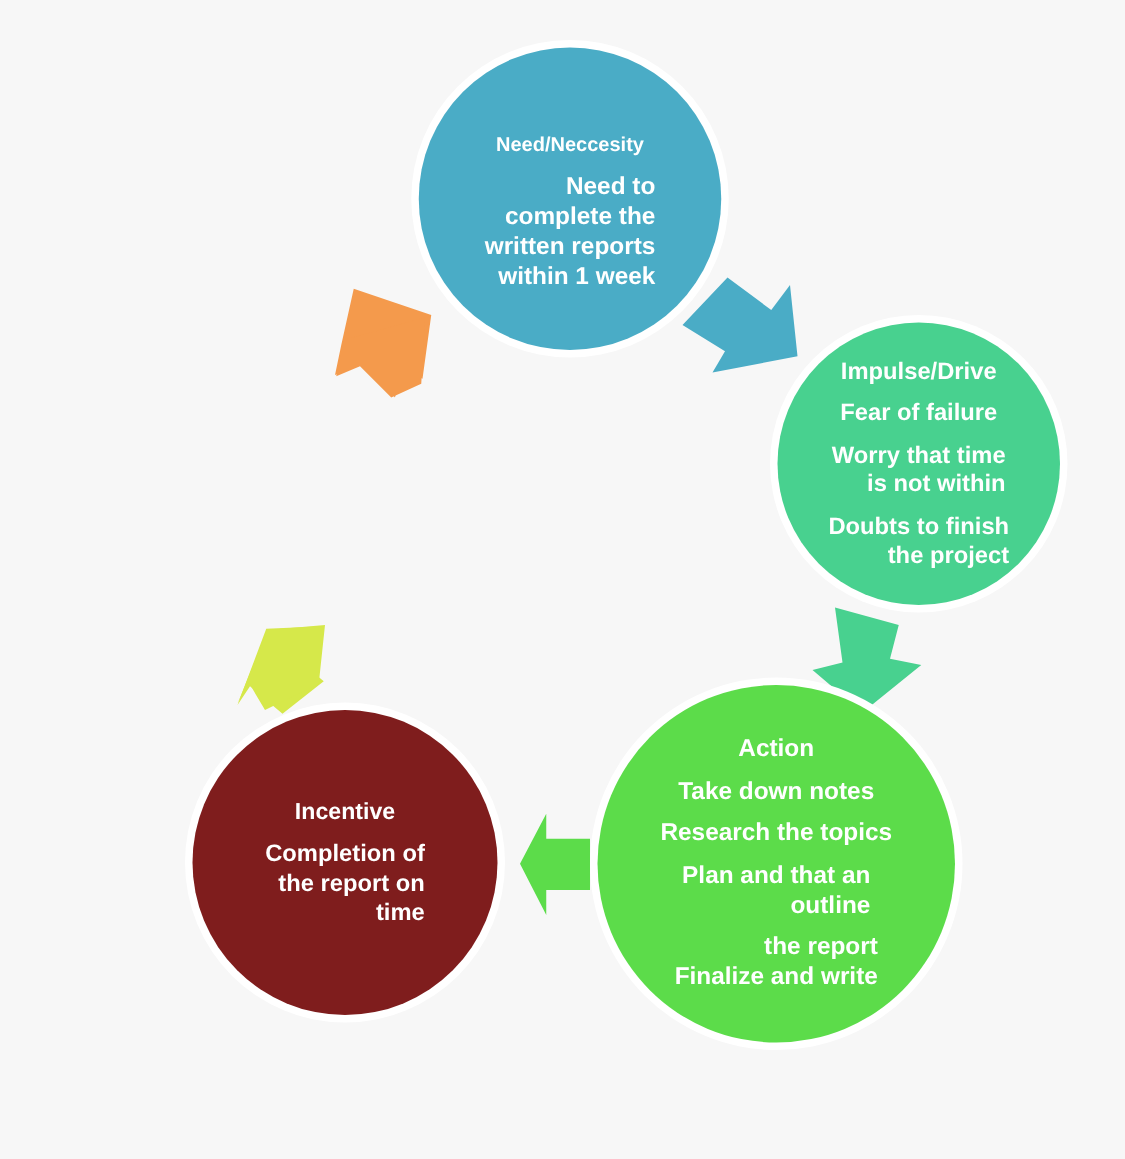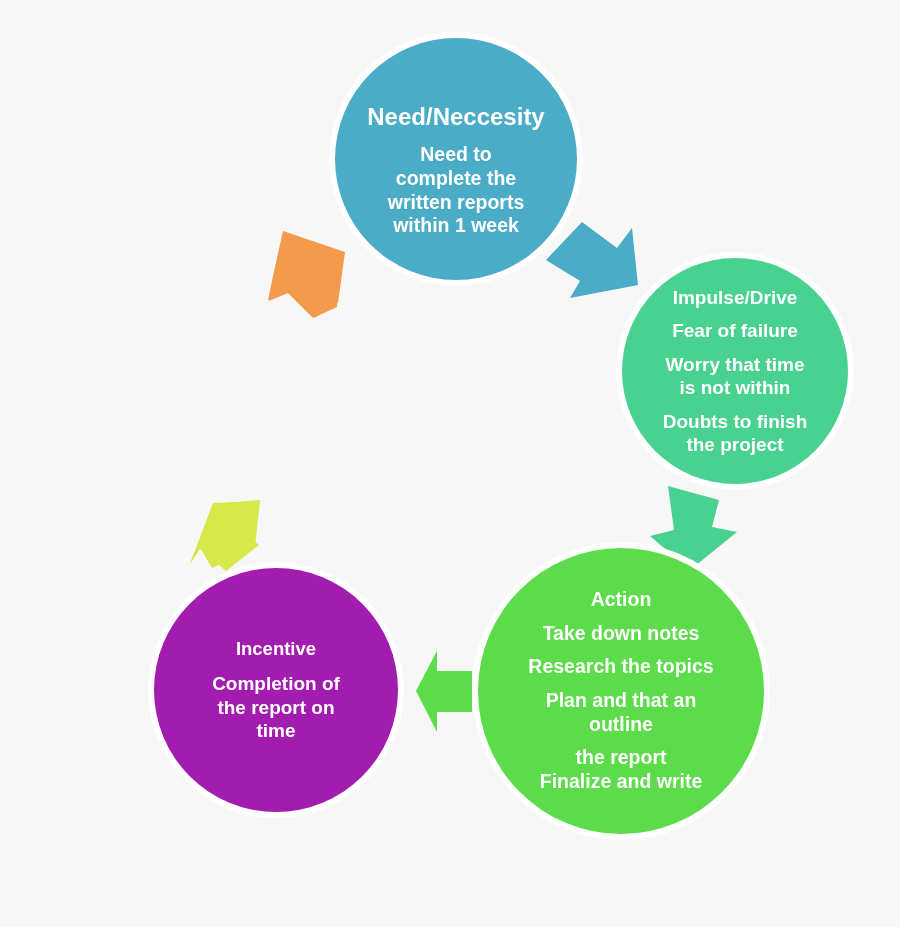--- a/index.html
+++ b/index.html
@@ -42,28 +42,29 @@
   }
   .node .ttl {
     display: block;
   }
   .node .ln {
     display: block;
   }
   .node .blk {
     display: block;
     margin-top: 0.62em;
+    text-align: right;
   }
 
   
   #node-need {
     left: 335px; top: 38px; width: 242px; height: 242px;
     font-size: 19.5px;
   }
-  #node-need .ttl { font-size: 24px; margin-top: 22px; }
+  #node-need .ttl { font-size: 16px; margin-top: 22px; }
 
   #node-impulse {
     left: 622px; top: 258px; width: 226px; height: 226px;
     font-size: 19px;
   }
   #node-impulse .ttl { font-size: 19px; }
   #node-impulse .blk { margin-top: 0.55em; }
 
   #node-action {
     left: 478px; top: 548px; width: 286px; height: 286px;
@@ -154,21 +155,21 @@
     <span class="body blk">
       <span class="ln">Plan and that an</span>
       <span class="ln">outline</span>
     </span>
     <span class="body blk">
       <span class="ln">the report</span>
       <span class="ln">Finalize and write</span>
     </span>
   </div>
 
-  <div class="node" id="node-incentive" style="background:#a21caf">
+  <div class="node" id="node-incentive" style="background:#7f1d1d">
     <span class="ttl">Incentive</span>
     <span class="body blk">
       <span class="ln">Completion of</span>
       <span class="ln">the report on</span>
       <span class="ln">time</span>
     </span>
   </div>
 
 
 </div>

